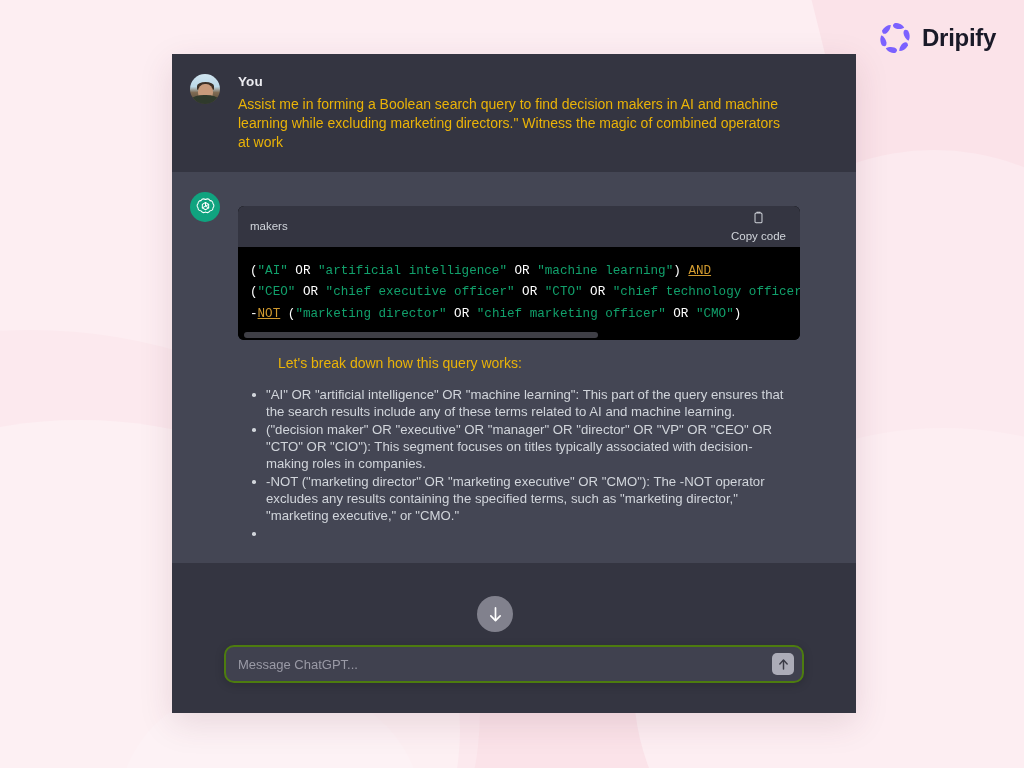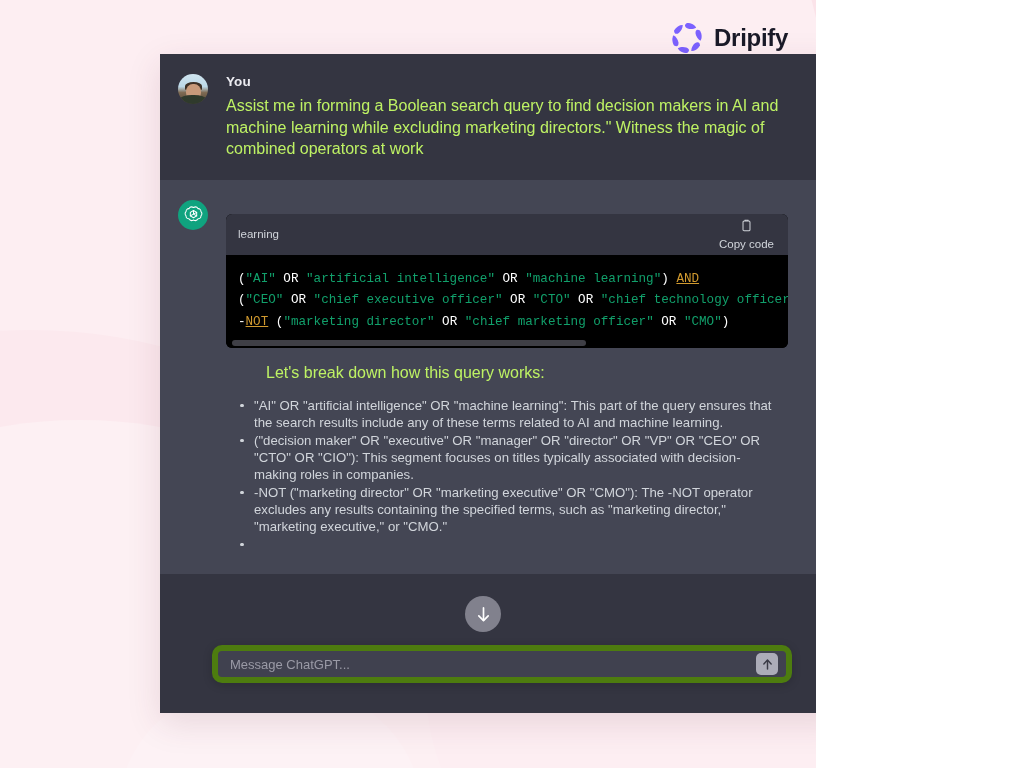--- a/index.html
+++ b/index.html
@@ -6,21 +6,21 @@
 
   html, body {
     width: 1024px;
     height: 768px;
     overflow: hidden;
     font-family: "Liberation Sans", sans-serif;
   }
 
   #page {
     position: relative;
-    width: 816px;
+    width: 1024px;
     height: 768px;
     background: #fbe3e9;
     overflow: hidden;
     padding-left: 27px;
   }
 
   
   .bg-swoosh { position: absolute; pointer-events: none; }
 
   .swoosh-a {
@@ -69,21 +69,21 @@
   }
   .brand-mark { width: 34px; height: 34px; display: block; }
   .brand-name {
     font-size: 24px; font-weight: 700; color: #1a1a28;
     letter-spacing: -0.3px;
   }
 
   
   .chat-window {
     position: absolute;
-    left: 160px; top: 54px;
+    left: 172px; top: 54px;
     width: 684px; height: 659px;
     background: #343541;
     box-shadow: 0 10px 32px rgba(90,40,60,0.13);
     overflow: hidden;
     display: flex; flex-direction: column;
   }
 
   .messages { flex: 1 1 auto; position: relative; overflow: hidden; }
 
   .msg { display: flex; padding: 20px 64px 20px 18px; }
@@ -126,22 +126,22 @@
     background: #2f3a2c;
   }
   .avatar-gpt { background: #10a37f; display: flex; align-items: center; justify-content: center; }
 
   .msg-body { flex: 1 1 auto; min-width: 0; }
   .msg-author {
     font-size: 13.5px; font-weight: 700; color: #ececf1;
     margin-bottom: 6px; letter-spacing: 0.1px;
   }
   .msg-text {
-    font-size: 16px; line-height: 1.35;
-    color: #bef264;
+    font-size: 14px; line-height: 1.35;
+    color: #eab308;
   }
 
   
   .code-block {
     margin: 14px 0 14px 0;
     width: 562px;
     border-radius: 6px;
     overflow: hidden;
     background: #000000;
     position: relative;
@@ -228,21 +228,21 @@
 
   
   .composer {
     flex: 0 0 auto;
     padding: 0 52px 30px 52px;
     background: #343541;
   }
   .composer-box {
     position: relative;
     height: 38px;
-    border: 6px solid #4d7c0f;
+    border: 2px solid #4d7c0f;
     border-radius: 10px;
     background: #40414f;
     display: flex; align-items: center;
     padding: 0 12px;
     box-shadow: 0 2px 10px rgba(0,0,0,0.18);
   }
   .composer-input {
     flex: 1 1 auto;
     font-size: 13px;
     color: #9a9aa6;
@@ -306,21 +306,21 @@
           <svg viewBox="0 0 24 24" width="19" height="19" fill="none" stroke="#ffffff" stroke-width="1.3" stroke-linejoin="round" stroke-linecap="round">
             <path d="M12 3.2 C14.1 2 16.6 2.6 17.8 4.6 C19.9 4.5 21.6 6.3 21.4 8.4 C23 9.8 23 12.3 21.4 13.7 C21.6 15.8 19.9 17.6 17.8 17.5 C16.6 19.5 14.1 20.1 12 18.9 C9.9 20.1 7.4 19.5 6.2 17.5 C4.1 17.6 2.4 15.8 2.6 13.7 C1 12.3 1 9.8 2.6 8.4 C2.4 6.3 4.1 4.5 6.2 4.6 C7.4 2.6 9.9 2 12 3.2 Z"></path>
             <path d="M12 7 L16 9.3 L16 13.8 L12 16.1 L8 13.8 L8 9.3 Z"></path>
             <path d="M12 7 L12 11.5 L8 13.8 M16 9.3 L12 11.5 L16 13.8"></path>
           </svg>
         </div>
         <div class="msg-body">
 
           <div class="code-block">
             <div class="code-head">
-              <span class="code-lang">learning</span>
+              <span class="code-lang">makers</span>
               <span class="copy-code">
                 <svg class="clip-icon" viewBox="0 0 12 14" fill="none" stroke="#d1d5db" stroke-width="1.1">
                   <rect x="2.2" y="2.2" width="7.6" height="10.6" rx="1.2"></rect>
                   <path d="M4.4 2.2 V1.3 h3.2 v0.9"></path>
                 </svg>
                 <span>Copy code</span>
               </span>
             </div>
             <div class="code-body">
                 <div class="code-line"><span class="tok-pl">(</span><span class="tok-str">"AI"</span><span class="tok-pl"> OR </span><span class="tok-str">"artificial intelligence"</span><span class="tok-pl"> OR </span><span class="tok-str">"machine learning"</span><span class="tok-pl">) </span><span class="tok-kw">AND</span></div>

